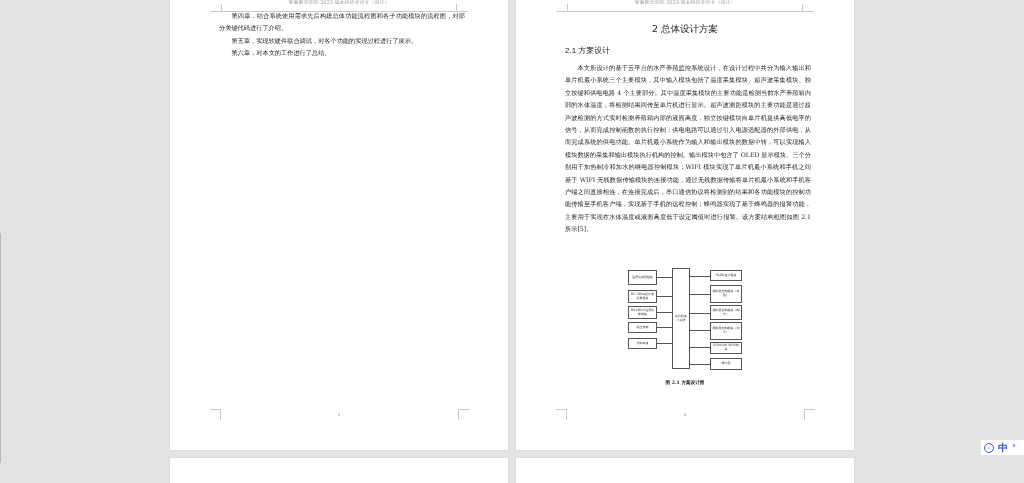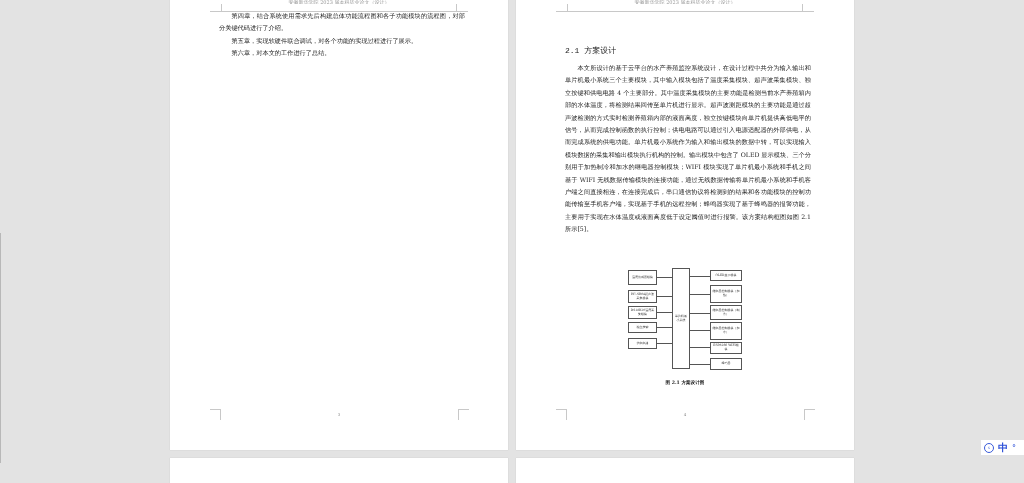--- a/index.html
+++ b/index.html
@@ -15,21 +15,21 @@
   .hdr-line:before{content:"";position:absolute;left:-12px;top:7px;width:12px;height:1px;background:#c8c8c8;}
   .hdr-line:after{content:"";position:absolute;right:-12px;top:7px;width:12px;height:1px;background:#c8c8c8;}
   .corner{position:absolute;width:10px;height:10px;border-color:#c8c8c8;border-style:solid;}
   .c-bl{left:40px;top:409px;border-width:1px 1px 0 0;}
   .c-br{left:288px;top:409px;border-width:1px 0 0 1px;}
   .pgnum{position:absolute;top:412px;left:0;width:100%;text-align:center;font-size:4px;color:#888;}
   .body{position:absolute;left:49px;width:246px;font-size:6.2px;line-height:12.4px;}
   .para{text-indent:12.5px;margin:0;text-align:justify;}
   .p1body{top:10px;}
   .chapter-title{position:absolute;top:23px;left:0;width:100%;text-align:center;font-size:9.5px;font-family:"DejaVu Sans","Liberation Sans",sans-serif;}
-  .section-title{position:absolute;top:45px;left:49px;font-size:8px;font-family:Liberation Mono, monospace;}
+  .section-title{position:absolute;top:45px;left:49px;font-size:8px;font-family:Liberation Sans, sans-serif;}
   .p2body{top:62px;}
   .diagram{position:absolute;top:268px;left:108px;width:130px;height:105px;}
   .dbox{position:absolute;border:1px solid #555;box-sizing:border-box;font-size:3px;line-height:3.6px;text-align:center;display:flex;align-items:center;justify-content:center;padding:0 1px;color:#333;background:#fff;}
   .hline{position:absolute;height:1px;background:#555;}
   .caption{position:absolute;top:380px;left:0;width:100%;text-align:center;font-size:4.6px;font-weight:bold;}
   .ime{position:absolute;left:981px;top:440px;width:43px;height:15px;background:#fff;display:flex;align-items:center;padding-left:3px;box-sizing:border-box;gap:4px;}
   .ime-logo{width:10px;height:10px;border:1px solid #3a5bd9;border-radius:50%;box-sizing:border-box;font-size:3px;color:#3a5bd9;display:flex;align-items:center;justify-content:center;font-family:"DejaVu Sans",sans-serif;}
   .ime-lang{font-size:10px;color:#2b4fd8;font-family:"DejaVu Sans",sans-serif;font-weight:bold;}
   .ime-dot{font-size:8px;color:#2b4fd8;}
 </style>
@@ -47,20 +47,21 @@
     <p class="para">第六章，对本文的工作进行了总结。</p>
   </div>
   <div class="corner c-bl"></div>
   <div class="corner c-br"></div>
   <div class="pgnum">3</div>
 </div>
 
 <div class="page" id="p2">
   <div class="hdr">安徽新华学院 2023 届本科毕业论文（设计）</div>
   <div class="hdr-line"></div>
+  <div class="chapter-title">2 总体设计方案</div>
   <div class="section-title">2.1 方案设计</div>
   <div class="body p2body">
     <p class="para">本文所设计的基于云平台的水产养殖监控系统设计，在设计过程中共分为输入输出和单片机最小系统三个主要模块，其中输入模块包括了温度采集模块、超声波采集模块、独立按键和供电电路 4 个主要部分。其中温度采集模块的主要功能是检测当前水产养殖箱内部的水体温度，将检测结果回传至单片机进行显示。超声波测距模块的主要功能是通过超声波检测的方式实时检测养殖箱内部的液面高度，独立按键模块向单片机提供高低电平的信号，从而完成控制函数的执行控制；供电电路可以通过引入电源适配器的外部供电，从而完成系统的供电功能。单片机最小系统作为输入和输出模块的数据中转，可以实现输入模块数据的采集和输出模块执行机构的控制。输出模块中包含了 OLED 显示模块、三个分别用于加热制冷和加水的继电器控制模块；WIFI 模块实现了单片机最小系统和手机之间基于 WIFI 无线数据传输模块的连接功能，通过无线数据传输将单片机最小系统和手机客户端之间直接相连，在连接完成后，串口通信协议将检测到的结果和各功能模块的控制功能传输至手机客户端，实现基于手机的远程控制；蜂鸣器实现了基于蜂鸣器的报警功能，主要用于实现在水体温度或液面高度低于设定阈值时进行报警。该方案结构框图如图 2.1 所示[5]。</p>
   </div>
 
   <div class="diagram">
 
     <div class="dbox" style="left:4px;top:2px;width:29px;height:15px;">温度传感器模块</div>
     <div class="dbox" style="left:4px;top:22px;width:29px;height:13px;">HC-SR04超声波采集模块</div>
     <div class="dbox" style="left:4px;top:38px;width:29px;height:13px;">DS18B20温度采集模块</div>

